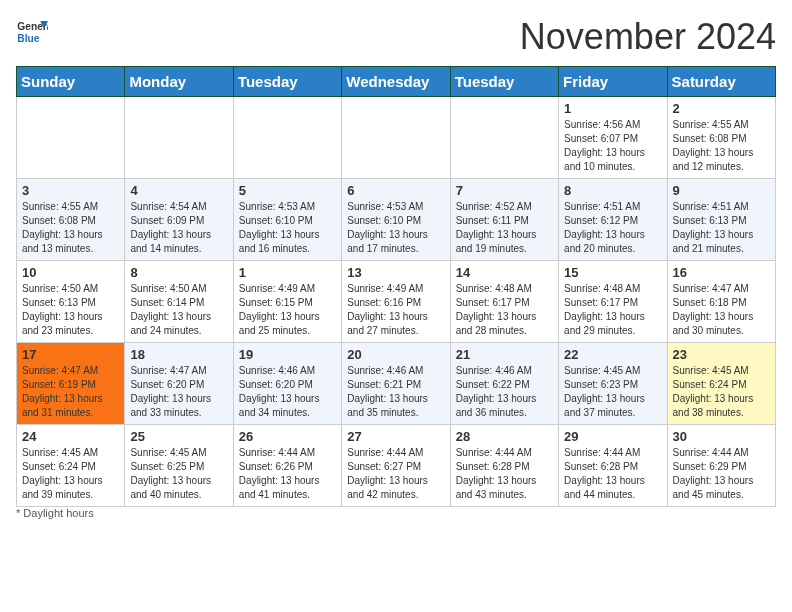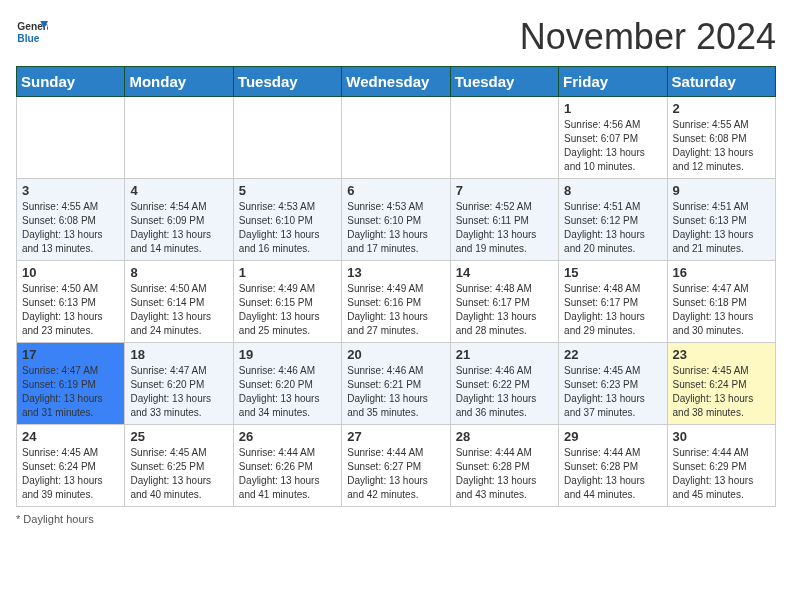--- a/index.html
+++ b/index.html
@@ -73,21 +73,21 @@
       font-size: 10px;
       line-height: 1.4;
       color: #333;
     }
     .empty-cell {
       background: #fff !important;
     }
     .footer-note {
       font-size: 11px;
       color: #555;
-      margin-top: 6px;
+      margin-top: 0;
       text-align: left;
     }
   </style>
 </head>
 <body>
 
 <div class="header-top">
   <div class="logo">
     <svg class="logo-icon" viewBox="0 0 50 50" xmlns="http://www.w3.org/2000/svg">
       <text x="2" y="22" font-size="16" font-weight="bold" fill="#333" font-family="Arial">General</text>
@@ -183,21 +183,21 @@
         <td>
           <span class="day-number">15</span>
           <div class="day-info">Sunrise: 4:48 AM<br>Sunset: 6:17 PM<br>Daylight: 13 hours and 29 minutes.</div>
         </td>
         <td>
           <span class="day-number">16</span>
           <div class="day-info">Sunrise: 4:47 AM<br>Sunset: 6:18 PM<br>Daylight: 13 hours and 30 minutes.</div>
         </td>
       </tr>
       <tr>
-        <td style="background: #3b82f6;">
+        <td style="background: #f97316;">
           <span class="day-number">17</span>
           <div class="day-info">Sunrise: 4:47 AM<br>Sunset: 6:19 PM<br>Daylight: 13 hours and 31 minutes.</div>
         </td>
         <td style="background: rgb(240, 245, 251);">
           <span class="day-number">18</span>
           <div class="day-info">Sunrise: 4:47 AM<br>Sunset: 6:20 PM<br>Daylight: 13 hours and 33 minutes.</div>
         </td>
         <td style="background: rgb(240, 245, 251);">
           <span class="day-number">19</span>
           <div class="day-info">Sunrise: 4:46 AM<br>Sunset: 6:20 PM<br>Daylight: 13 hours and 34 minutes.</div>

